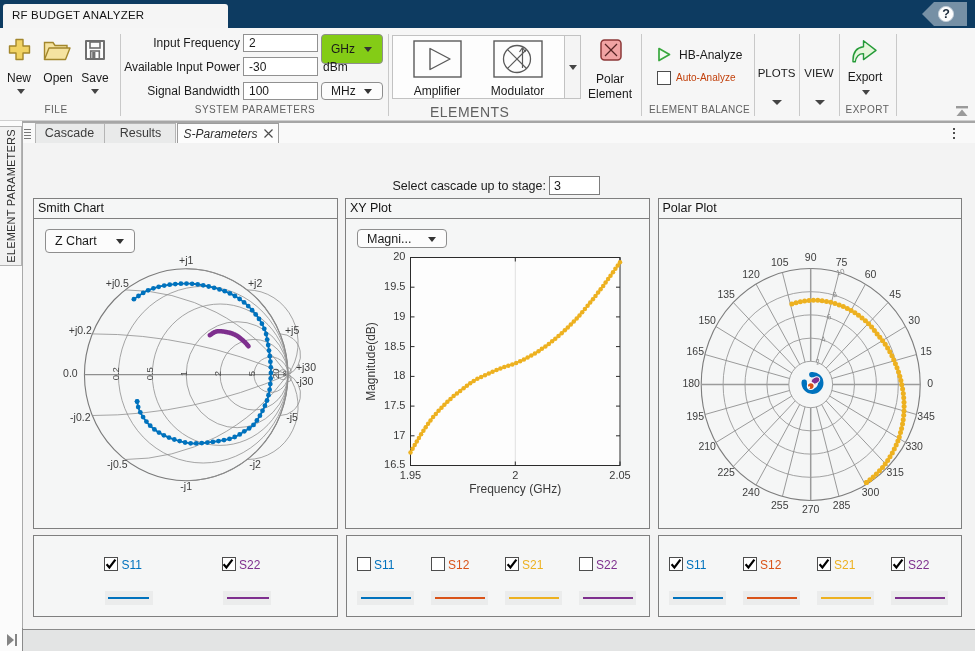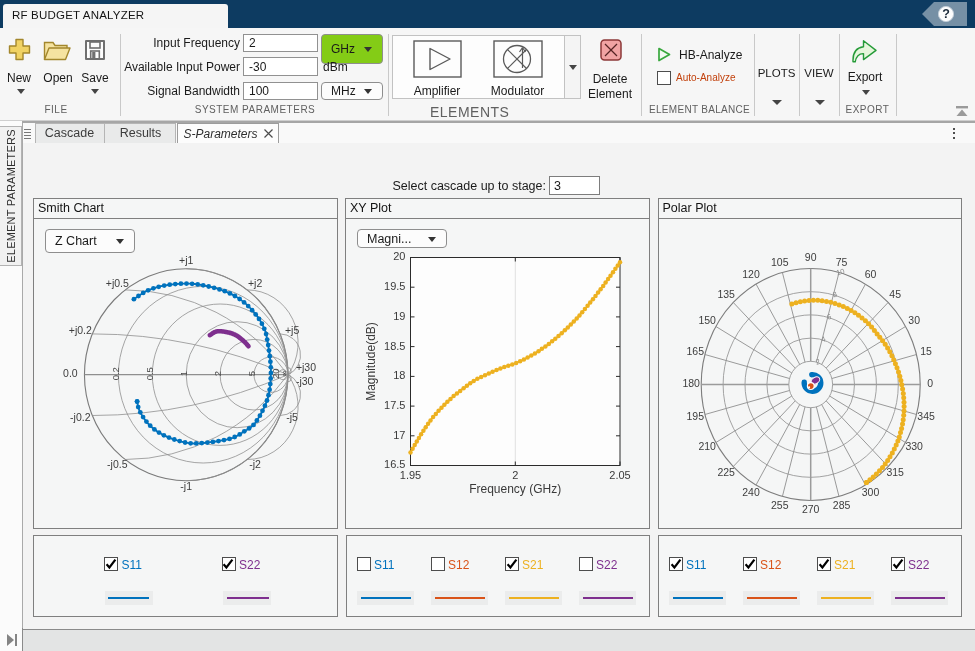--- a/index.html
+++ b/index.html
@@ -72,21 +72,21 @@
 </svg>
 <span class="abs" style="left:402px;top:83.5px;width:70px;text-align:center;font-size:12px;color:#1a1a1a;">Amplifier</span>
 <span class="abs" style="left:482px;top:83.5px;width:71px;text-align:center;font-size:12px;color:#1a1a1a;">Modulator</span>
 <div class="abs" style="left:565px;top:34.5px;width:16px;height:64.5px;background:#f4f4f4;border:1px solid #c2c2c2;border-left:none;box-sizing:border-box;"></div>
 <span style="position:absolute;left:568.5px;top:64.5px;width:0;height:0;border-left:4.5px solid transparent;border-right:4.5px solid transparent;border-top:5px solid #444;"></span>
 <svg class="abs" style="left:599.5px;top:39px;" width="22" height="22" viewBox="0 0 22 22">
 <rect x="1" y="1" width="20" height="20" rx="3.5" fill="#f1a3a3" stroke="#8c3838" stroke-width="1.5"></rect>
 <line x1="5" y1="5" x2="17" y2="17" stroke="#572424" stroke-width="1.2"></line>
 <line x1="17" y1="5" x2="5" y2="17" stroke="#572424" stroke-width="1.2"></line>
 </svg>
-<span class="abs" style="left:575px;top:71.5px;width:70px;text-align:center;font-size:12px;color:#1a1a1a;">Delete</span>
+<span class="abs" style="left:575px;top:71.5px;width:70px;text-align:center;font-size:12px;color:#1a1a1a;">Polar</span>
 <span class="abs" style="left:575px;top:86.5px;width:70px;text-align:center;font-size:12px;color:#1a1a1a;">Element</span>
 <span class="abs" style="left:430px;top:104px;width:170px;text-align:left;font-size:14px;color:#606060;letter-spacing:0.5px;">ELEMENTS</span>
 <svg class="abs" style="left:657px;top:46.5px;" width="14" height="15" viewBox="0 0 14 15">
 <path d="M2,1.5 L12.5,7.5 L2,13.5 Z" fill="#f2faf2" stroke="#39a83e" stroke-width="1.7" stroke-linejoin="round"></path>
 </svg>
 <span class="abs" style="left:679px;top:48px;font-size:12px;color:#1a1a1a;">HB-Analyze</span>
 <div style="position:absolute;left:656.5px;top:70.5px;width:14px;height:14px;background:#fff;border:1.5px solid #4d4d4d;box-sizing:border-box;"></div>
 <span class="abs" style="left:676px;top:71.5px;font-size:10px;color:#c2410c;">Auto-Analyze</span>
 <span class="abs" style="left:612px;top:104px;width:175px;text-align:center;font-size:10px;color:#606060;letter-spacing:0.3px;">ELEMENT BALANCE</span>
 <span class="abs" style="left:754px;top:67px;width:45px;text-align:center;font-size:11.5px;color:#1a1a1a;">PLOTS</span>

